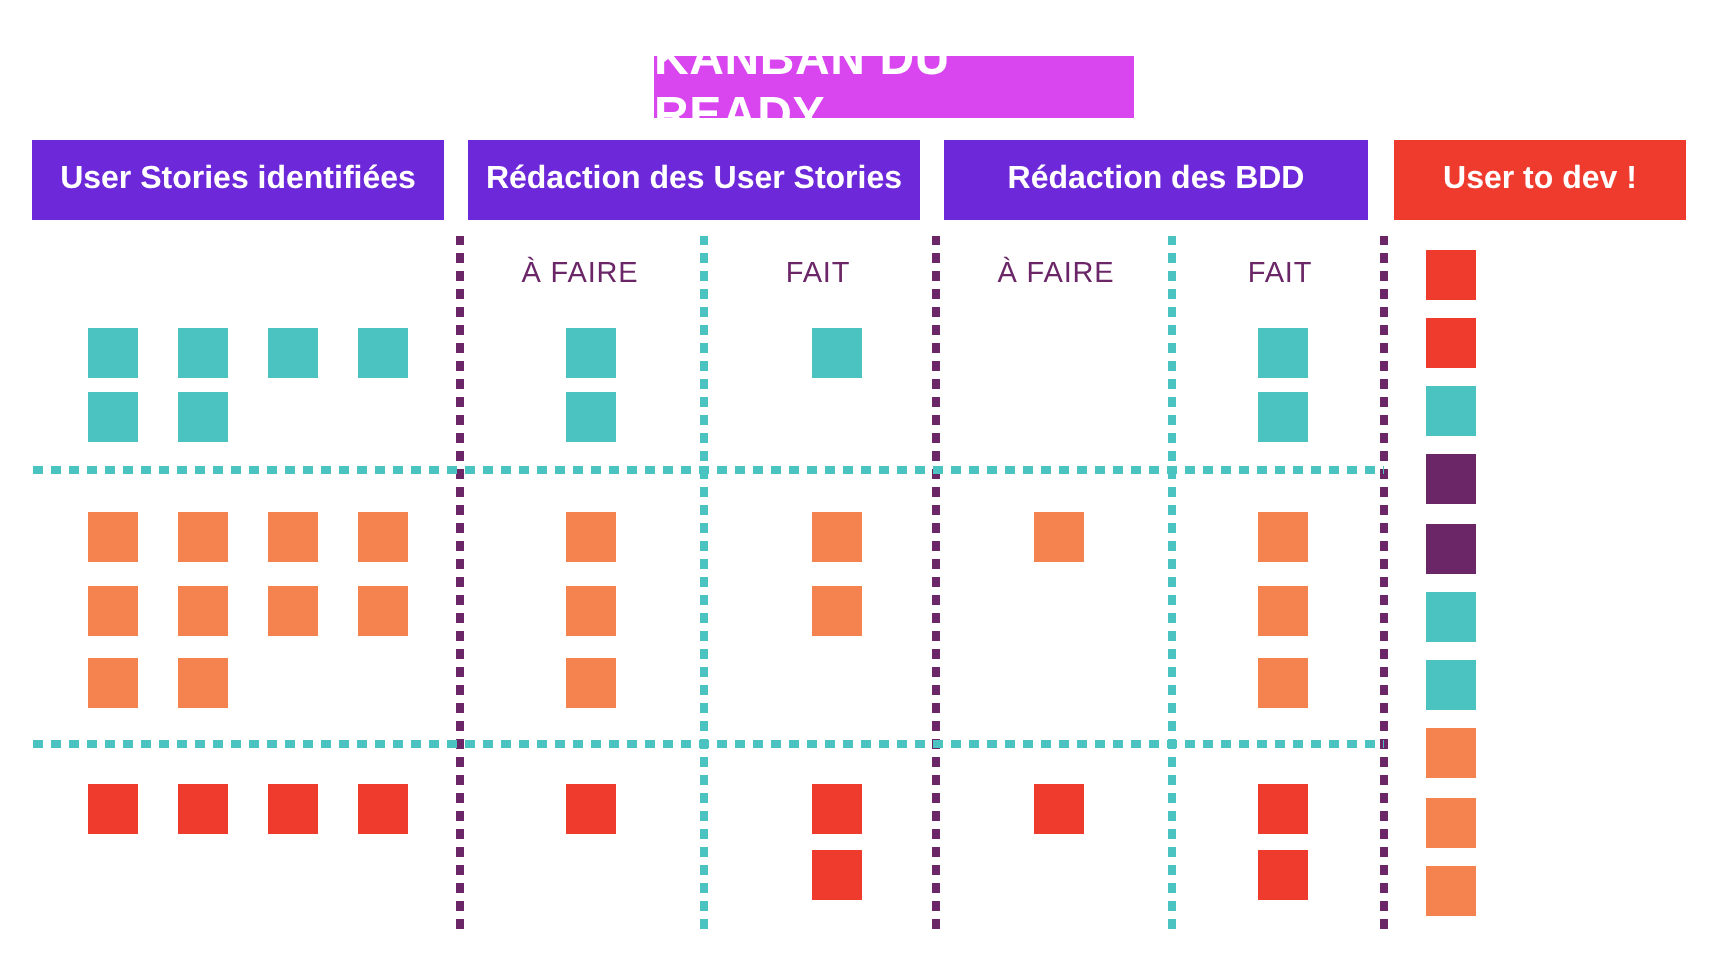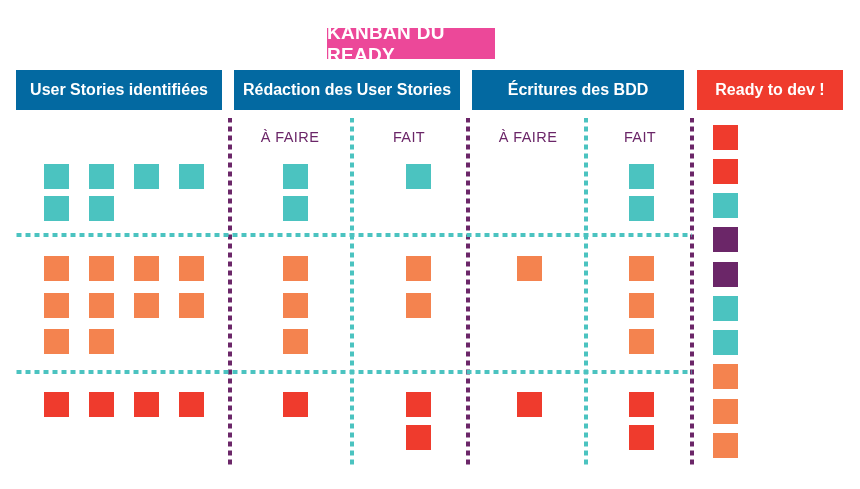--- a/index.html
+++ b/index.html
@@ -6,33 +6,33 @@
   body{
     width:860px;height:489px;
     background:#ffffff;
     font-family:"Liberation Sans", sans-serif;
     overflow:hidden;
   }
   #board{position:relative;width:860px;height:489px;}
 
   
   .title-banner{
-    position:absolute;left:327px;top:28px;width:168px;height:31px;
-    background:#ec4899;color:#ffffff;
-    font-size:19px;font-weight:bold;letter-spacing:.3px;
+    position:absolute;left:327px;top:28px;width:240px;height:31px;
+    background:#d946ef;color:#ffffff;
+    font-size:24px;font-weight:bold;letter-spacing:.3px;
     display:flex;align-items:center;justify-content:center;
   }
 
   
   .col-header{
     position:absolute;top:70px;height:40px;
     display:flex;align-items:center;justify-content:center;
     color:#ffffff;font-size:16px;font-weight:bold;
   }
-  .col-header.purple{background:#0369a1;}
+  .col-header.purple{background:#6d28d9;}
   .col-header.red{background:#EF3B2D;}
 
   
   .sub-header{
     position:absolute;top:126px;height:22px;
     display:flex;align-items:center;justify-content:center;
     color:#6B2668;font-size:14.5px;letter-spacing:.4px;
   }
 
   
@@ -68,22 +68,22 @@
 </head>
 <body>
 
 <div id="board">
 
   <div class="title-banner">KANBAN DU READY</div>
 
   <div id="col-headers">
       <div class="col-header purple" style="left: 16px; width: 206px;">User Stories identifiées</div>
       <div class="col-header purple" style="left: 234px; width: 226px;">Rédaction des User Stories</div>
-      <div class="col-header purple" style="left: 472px; width: 212px;">Écritures des BDD</div>
-      <div class="col-header red" style="left: 697px; width: 146px;">Ready to dev !</div>
+      <div class="col-header purple" style="left: 472px; width: 212px;">Rédaction des BDD</div>
+      <div class="col-header red" style="left: 697px; width: 146px;">User to dev !</div>
     </div>
   <div id="sub-headers">
       <div class="sub-header" style="left: 234px; width: 112px;">À FAIRE</div>
       <div class="sub-header" style="left: 355px; width: 108px;">FAIT</div>
       <div class="sub-header" style="left: 472px; width: 112px;">À FAIRE</div>
       <div class="sub-header" style="left: 590px; width: 100px;">FAIT</div>
     </div>
   <div id="dividers">
       <div class="vdiv purple" style="left: 228px; top: 118px; height: 350px;"></div>
       <div class="vdiv teal" style="left: 350px; top: 118px; height: 350px;"></div>

